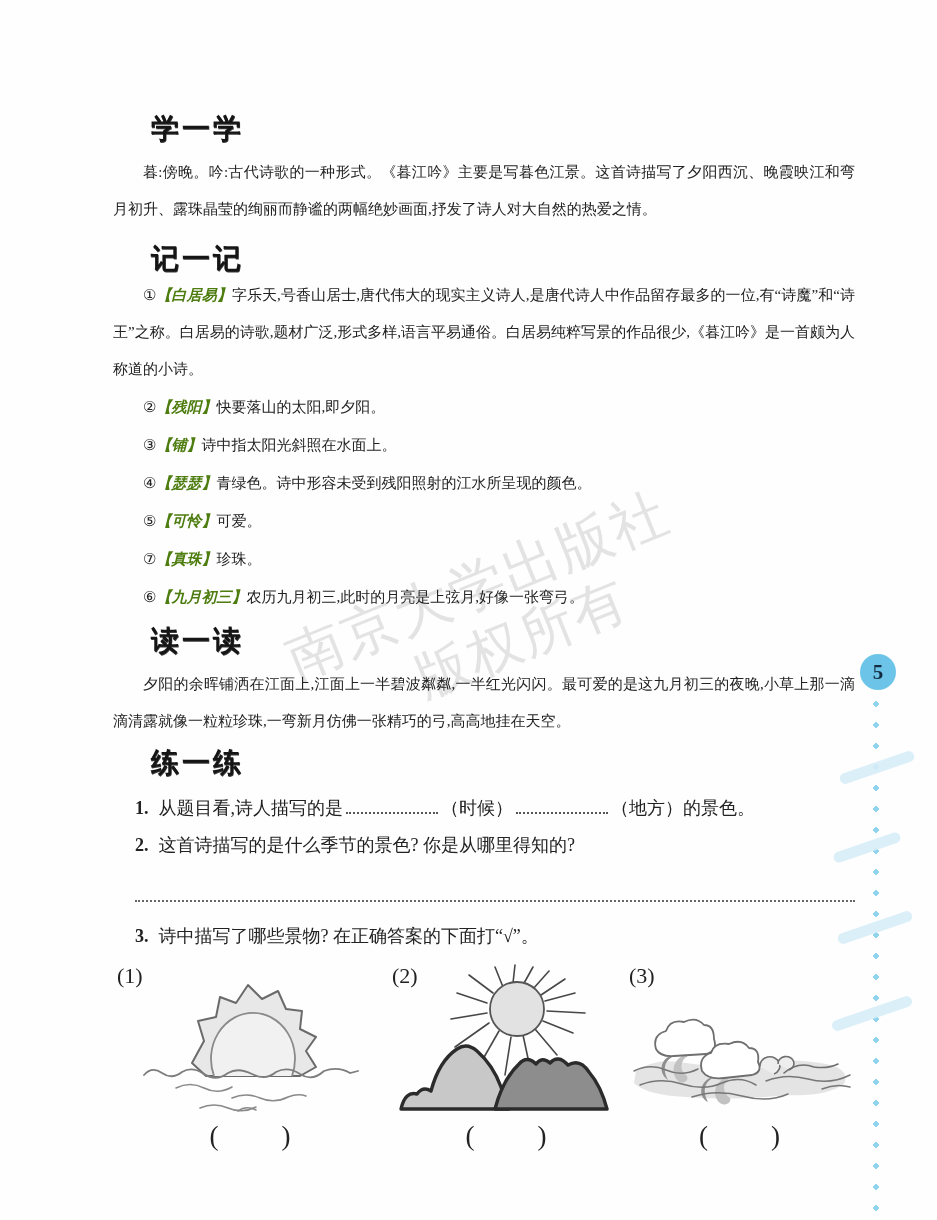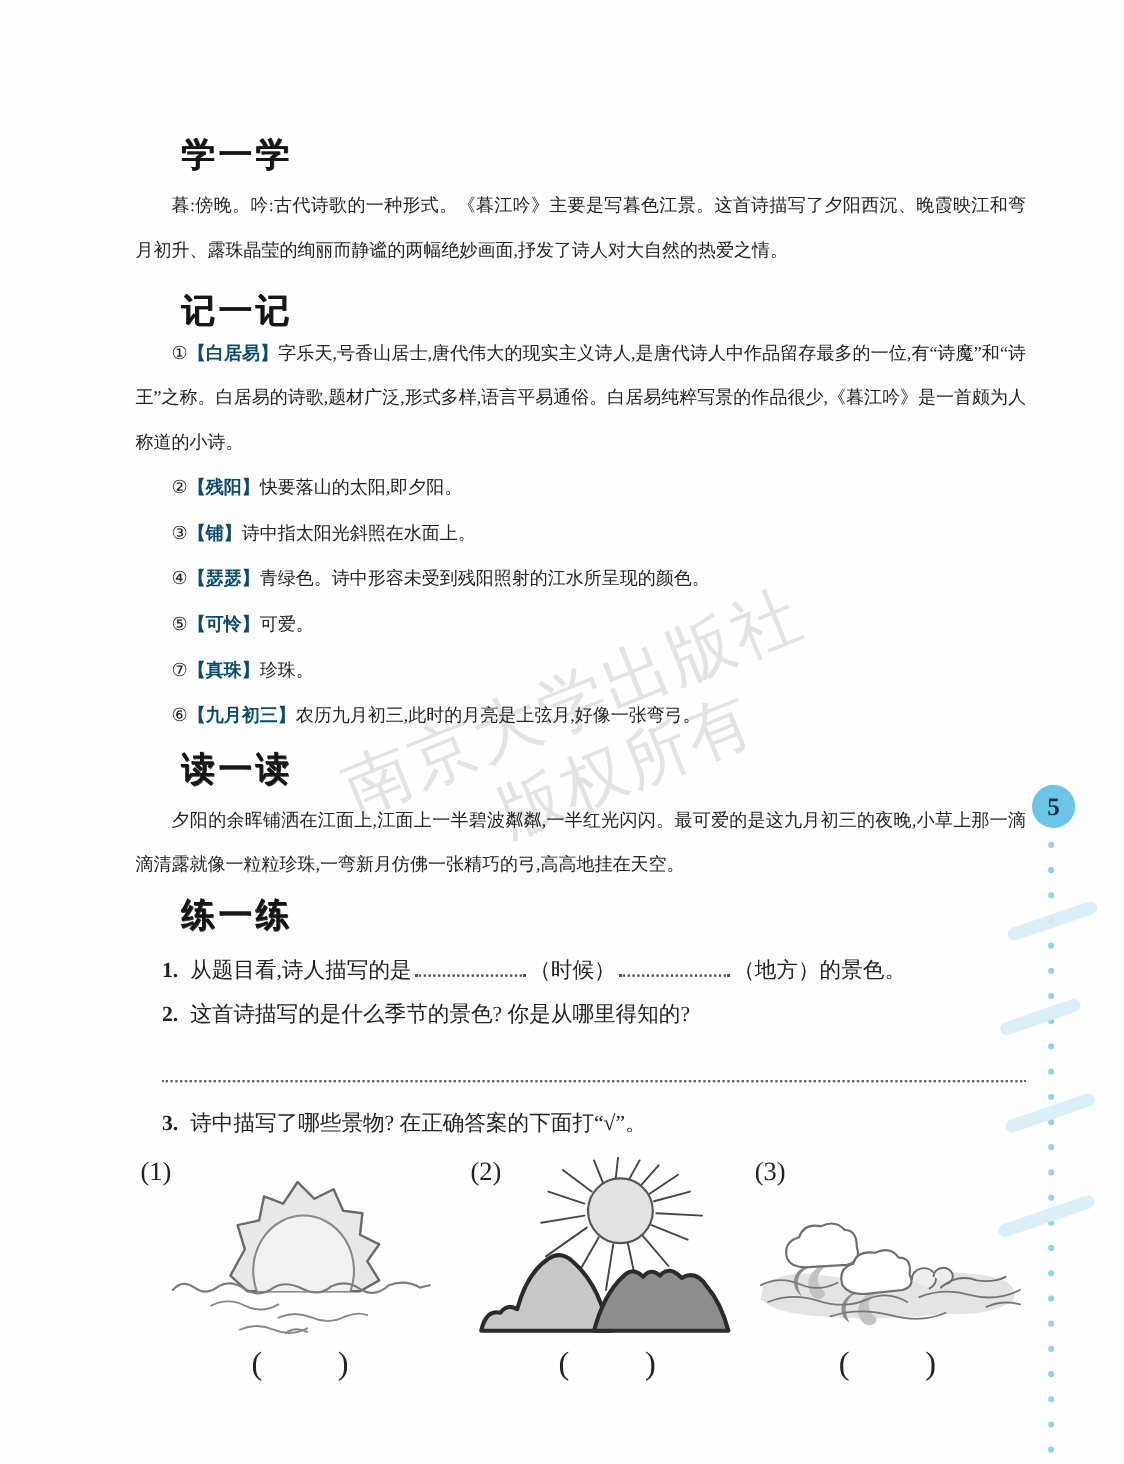--- a/index.html
+++ b/index.html
@@ -23,21 +23,21 @@
   }
   .mt-learn{padding-top:100px;}
   .mt{margin-top:14px;}
   .para{
     font-size:15px;line-height:37px;margin:8px 0 0 0;
     text-align:justify;text-indent:2em;color:#222;
   }
   .item{margin:0;}
   .term{
     font-family:"Liberation Sans", sans-serif;
-    font-weight:700;color:#0c4a6e;
+    font-weight:700;color:#4d7c0f;font-style:italic;
   }
   .q{
     font-size:18px;line-height:37px;color:#222;
     margin:0;padding-left:22px;
   }
   .q-first{margin-top:10px;}
   .qnum{font-weight:700;margin-right:10px;}
   .blank{
     display:inline-block;width:92px;height:17px;
     border-bottom:2px dotted #555;margin:0 3px;

